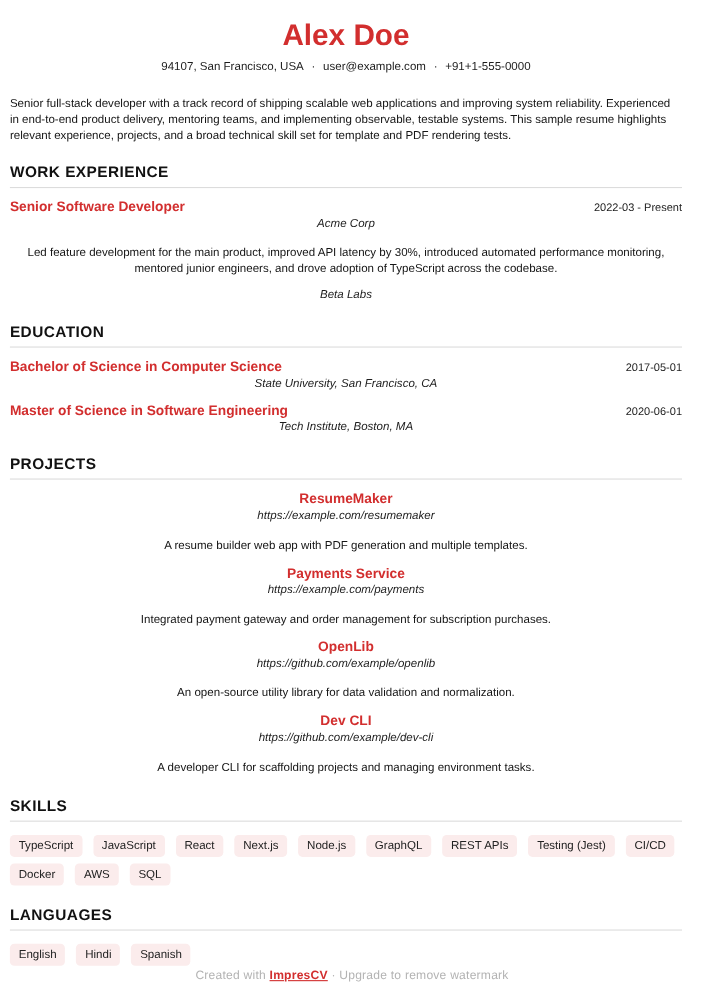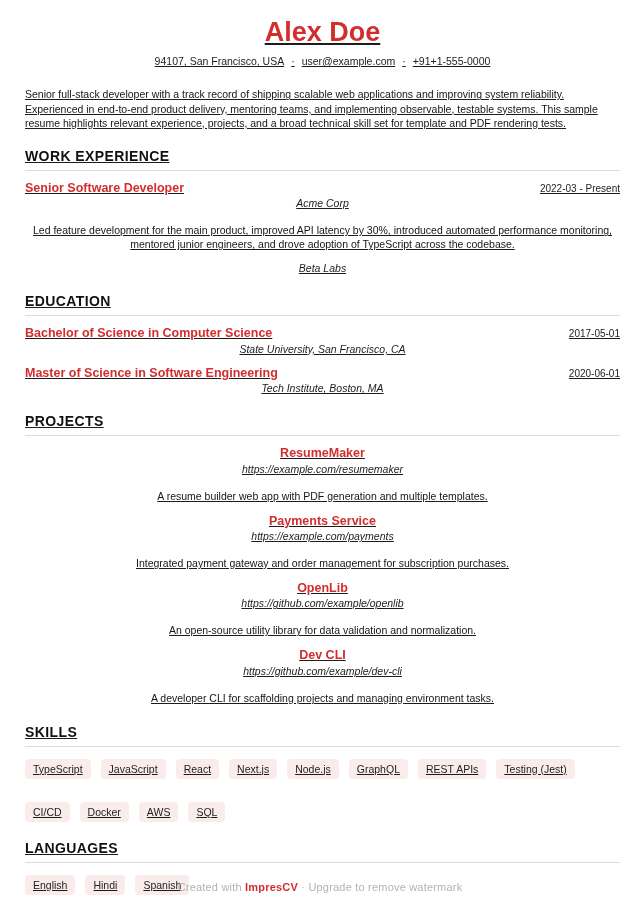--- a/index.html
+++ b/index.html
@@ -11,21 +11,21 @@
   *{box-sizing:border-box;}
   html,body{margin:0;padding:0;}
   body{
     width:640px;height:905px;
     background:#ffffff;
     font-family:"Liberation Sans", sans-serif;
     color:#1c1c1c;
     position:relative;
     overflow:hidden;
   }
-  .page{padding:12px 20px 0 25px;text-decoration:underline;}
+  .page{padding:12px 20px 0 9px;}
   .name{
     text-align:center;
     color:var(--accent);
     font-size:27px;
     font-weight:bold;
     line-height:1.2;
     margin-top:4px;
   }
   .contact{
     text-align:center;
@@ -77,21 +77,21 @@
   }
   .item-desc{
     font-size:10.5px;
     line-height:1.32;
     margin-top:14px;
     color:#151515;
   }
   .chips{
     display:flex;
     flex-wrap:wrap;
-    gap:23px 10px;
+    gap:6px 10px;
     margin-top:12px;
   }
   .chip{
     background:var(--chip-bg);
     font-size:10.5px;
     padding:4px 8px;
     border-radius:4px;
     color:#222222;
     line-height:1.15;
   }
@@ -100,20 +100,21 @@
     left:0;right:0;
     bottom:12px;
     text-align:center;
     font-size:11px;
     letter-spacing:0.2px;
     color:var(--footer-text);
   }
   .footer .brand{
     color:var(--accent);
     font-weight:bold;
+    text-decoration:underline;
   }
 </style>
 </head>
 <body>
 
 <div class="page">
 
   <div class="name">Alex Doe</div>
 
   <div class="contact">

